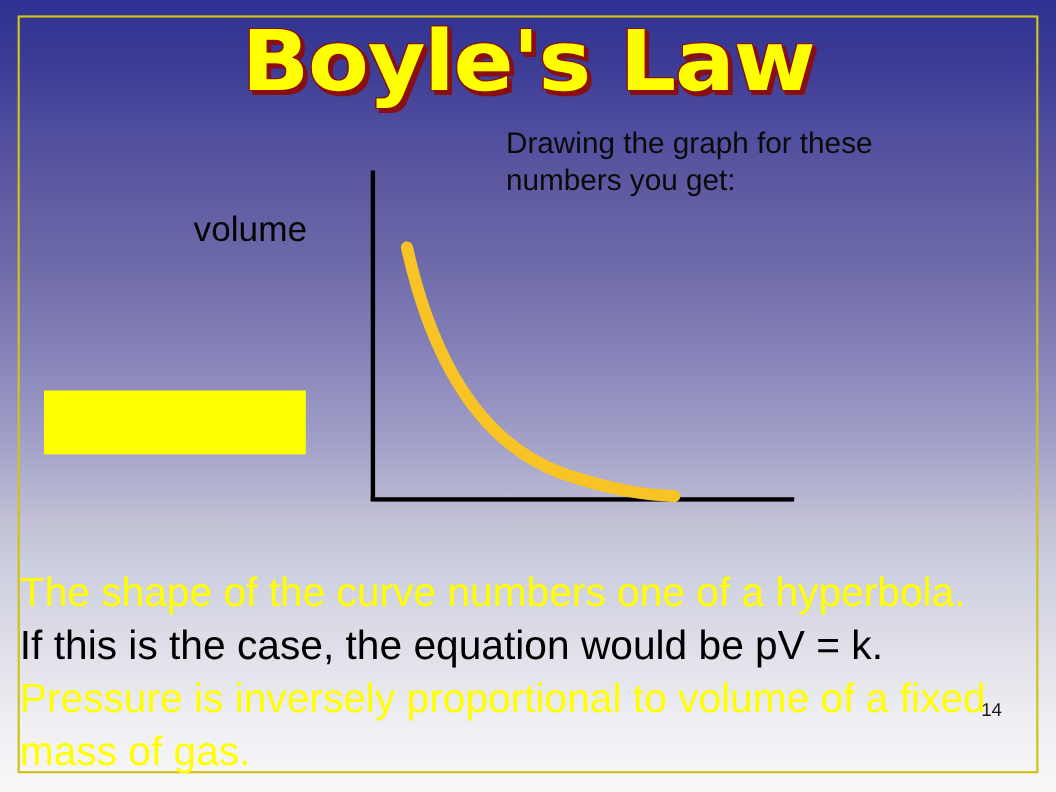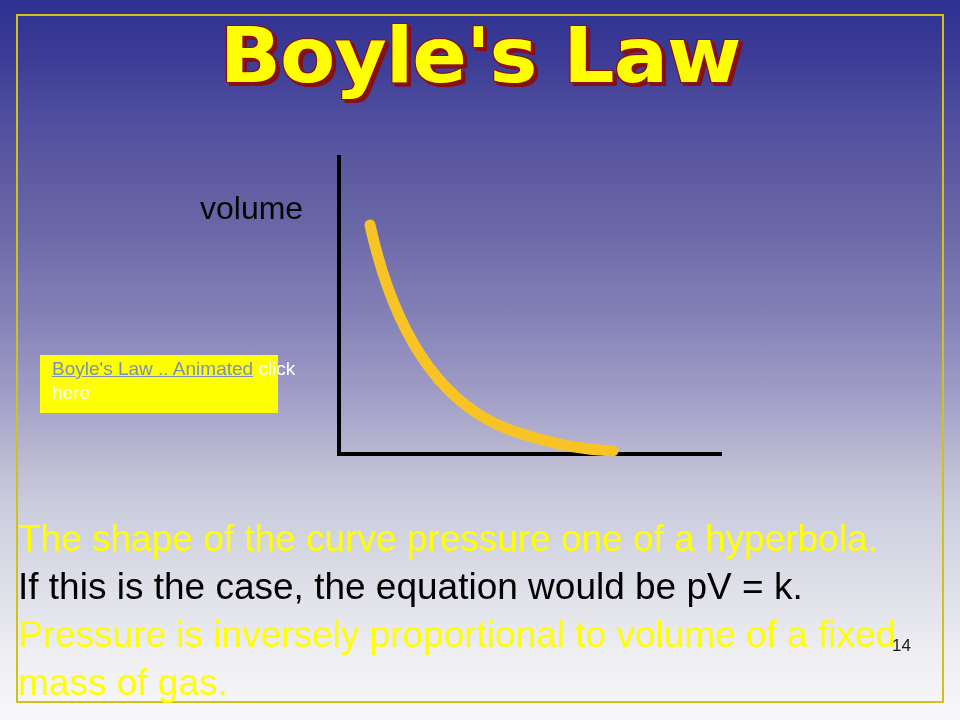--- a/index.html
+++ b/index.html
@@ -83,21 +83,20 @@
   }
 
   
   #y-axis-label {
     position: absolute;
     left: 176px;
     top: 190px;
     font-size: 32px;
     color: #050505;
     white-space: nowrap;
-    margin-left: 24px;
   }
   #x-axis-label {
     position: absolute;
     left: 534px;
     top: 475px;
     font-size: 32px;
     color: #050505;
     white-space: nowrap;
   }
 
@@ -187,37 +186,34 @@
 </style>
 </head>
 <body>
 
 <div id="slide">
 
   <div id="frame"></div>
 
   <div id="title">Boyle's Law</div>
 
+  <div id="intro-text">Drawing the graph for these numbers you get:</div>
 
   <div id="y-axis-label">volume</div>
 
 
   <div id="graph">
     <div id="axis-y"></div>
     <div id="axis-x"></div>
     <svg id="curve-svg" viewBox="0 0 395 310">
       <path id="curve-path" d="M 40 70 C 60 160, 100 245, 180 275 C 230 292, 260 295, 283 296" fill="none" stroke="#f7c325" stroke-width="11" stroke-linecap="round"></path>
     </svg>
   </div>
 
   <div id="link-box"></div>
-  <div id="link-text">
-    <span class="hyperlink">Boyle's Law .. Animated</span>
-    <span class="plain">click here</span>
+
+  <div id="body-text">
+    <span class="hl">The shape of the curve numbers one of a hyperbola.</span><span class="dk">  If this is the case, the equation would be pV = k.</span><span class="hl">  Pressure is inversely proportional to volume of a fixed mass of gas.</span>
   </div>
 
-  <div id="body-text">
-    <span class="hl">The shape of the curve pressure one of a hyperbola.</span><span class="dk">  If this is the case, the equation would be pV = k.</span><span class="hl">  Pressure is inversely proportional to volume of a fixed mass of gas.</span>
-  </div>
-
   <div id="page-number">14</div>
 
 </div>
 
 </body></html>

